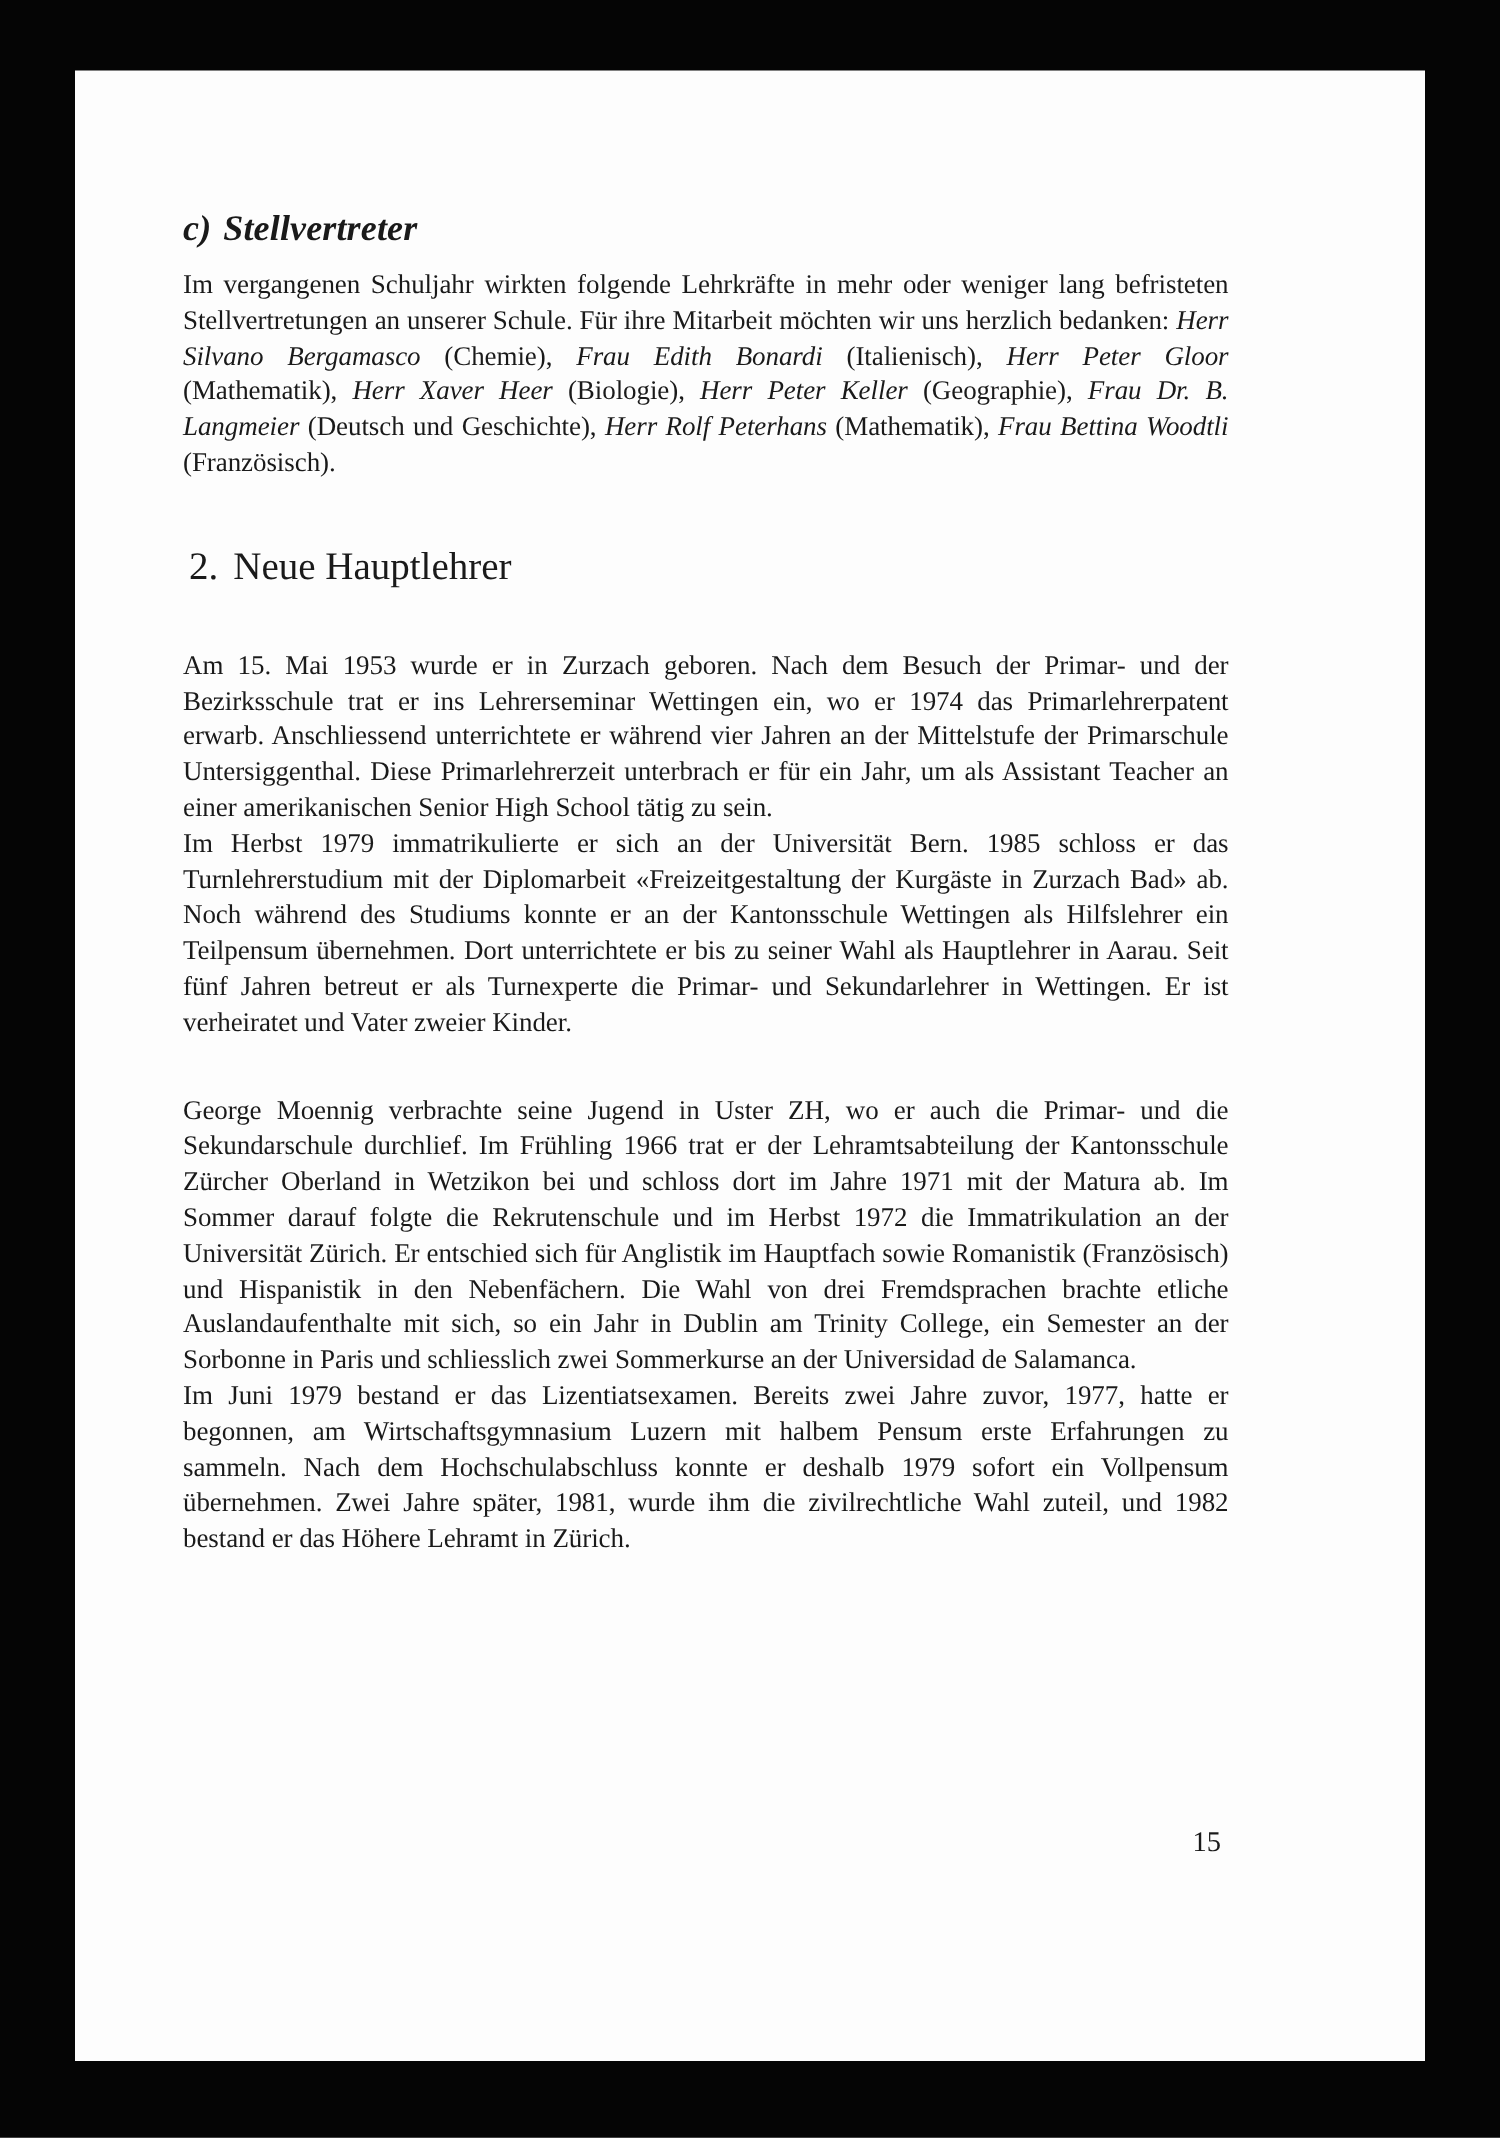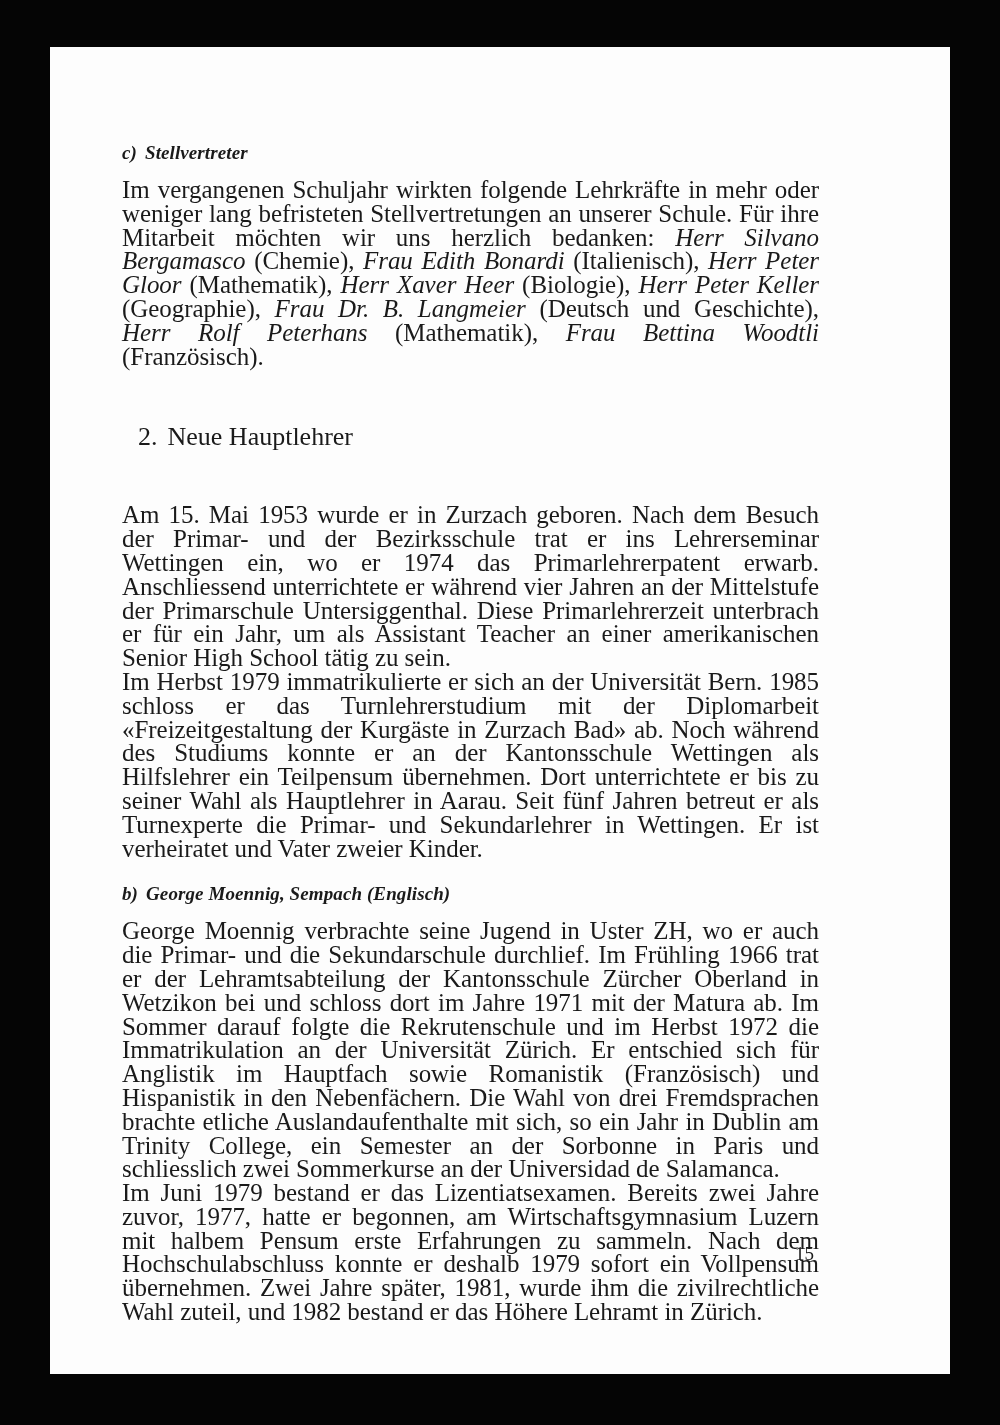--- a/index.html
+++ b/index.html
@@ -24,52 +24,52 @@
       background: #fdfdfd;
     }
     .content {
       position: absolute;
       left: 72px;
       top: 94px;
       width: 697px;
     }
     .sub-heading {
       font-style: italic;
-      font-size: 19px;
+      font-size: 24px;
       line-height: 24px;
       margin: 0;
       letter-spacing: 0.1px;
     }
     .sub-heading .marker {
       display: inline-block;
       margin-right: 8px;
     }
     p.body {
-      font-size: 25px;
+      font-size: 18px;
       line-height: 23.8px;
       margin: 0;
       text-align: justify;
       text-align-last: left;
       letter-spacing: -0.05px;
     }
     p.body em { font-style: italic; }
     .gap-sm { height: 13px; }
     .gap-lg { height: 38px; }
     .gap-md { height: 22px; }
     .section-title {
       font-size: 26px;
       line-height: 30px;
-      margin: 16px;
+      margin: 4px;
       font-weight: normal;
     }
     .section-title .num { margin-right: 10px; }
     .page-number {
       position: absolute;
       left: 745px;
-      top: 1195px;
+      top: 1170px;
       font-size: 19px;
       line-height: 24px;
     }
   </style>
 </head>
 <body>
 
 <div class="page">
   <div class="content">
 
@@ -83,22 +83,19 @@
     <h2 class="section-title">
       <span class="num">2.</span><span>Neue Hauptlehrer</span>
     </h2>
 
     <div class="gap-md"></div>
     <div class="gap-sm"></div>
     <p class="body">Am 15. Mai 1953 wurde er in Zurzach geboren. Nach dem Besuch der Primar- und der Bezirksschule trat er ins Lehrerseminar Wettingen ein, wo er 1974 das Primarlehrerpatent erwarb. Anschliessend unterrichtete er während vier Jahren an der Mittelstufe der Primarschule Untersiggenthal. Diese Primarlehrerzeit unterbrach er für ein Jahr, um als Assistant Teacher an einer amerikanischen Senior High School tätig zu sein.</p>
     <p class="body">Im Herbst 1979 immatrikulierte er sich an der Universität Bern. 1985 schloss er das Turnlehrerstudium mit der Diplomarbeit «Freizeitgestaltung der Kurgäste in Zurzach Bad» ab. Noch während des Studiums konnte er an der Kantonsschule Wettingen als Hilfslehrer ein Teilpensum übernehmen. Dort unterrichtete er bis zu seiner Wahl als Hauptlehrer in Aarau. Seit fünf Jahren betreut er als Turnexperte die Primar- und Sekundarlehrer in Wettingen. Er ist verheiratet und Vater zweier Kinder.</p>
 
     <div class="gap-md"></div>
-    <h3 class="sub-heading">
-      <span class="marker">b)</span><span>George Moennig, Sempach (Englisch)</span>
-    </h3>
     <div class="gap-sm"></div>
     <p class="body">George Moennig verbrachte seine Jugend in Uster ZH, wo er auch die Primar- und die Sekundarschule durchlief. Im Frühling 1966 trat er der Lehramtsabteilung der Kantonsschule Zürcher Oberland in Wetzikon bei und schloss dort im Jahre 1971 mit der Matura ab. Im Sommer darauf folgte die Rekrutenschule und im Herbst 1972 die Immatrikulation an der Universität Zürich. Er entschied sich für Anglistik im Hauptfach sowie Romanistik (Französisch) und Hispanistik in den Nebenfächern. Die Wahl von drei Fremdsprachen brachte etliche Auslandaufenthalte mit sich, so ein Jahr in Dublin am Trinity College, ein Semester an der Sorbonne in Paris und schliesslich zwei Sommerkurse an der Universidad de Salamanca.</p>
     <p class="body">Im Juni 1979 bestand er das Lizentiatsexamen. Bereits zwei Jahre zuvor, 1977, hatte er begonnen, am Wirtschaftsgymnasium Luzern mit halbem Pensum erste Erfahrungen zu sammeln. Nach dem Hochschulabschluss konnte er deshalb 1979 sofort ein Vollpensum übernehmen. Zwei Jahre später, 1981, wurde ihm die zivilrechtliche Wahl zuteil, und 1982 bestand er das Höhere Lehramt in Zürich.</p>
   </div>
 
   <div class="page-number">15</div>
 </div>
 
 </body></html>

